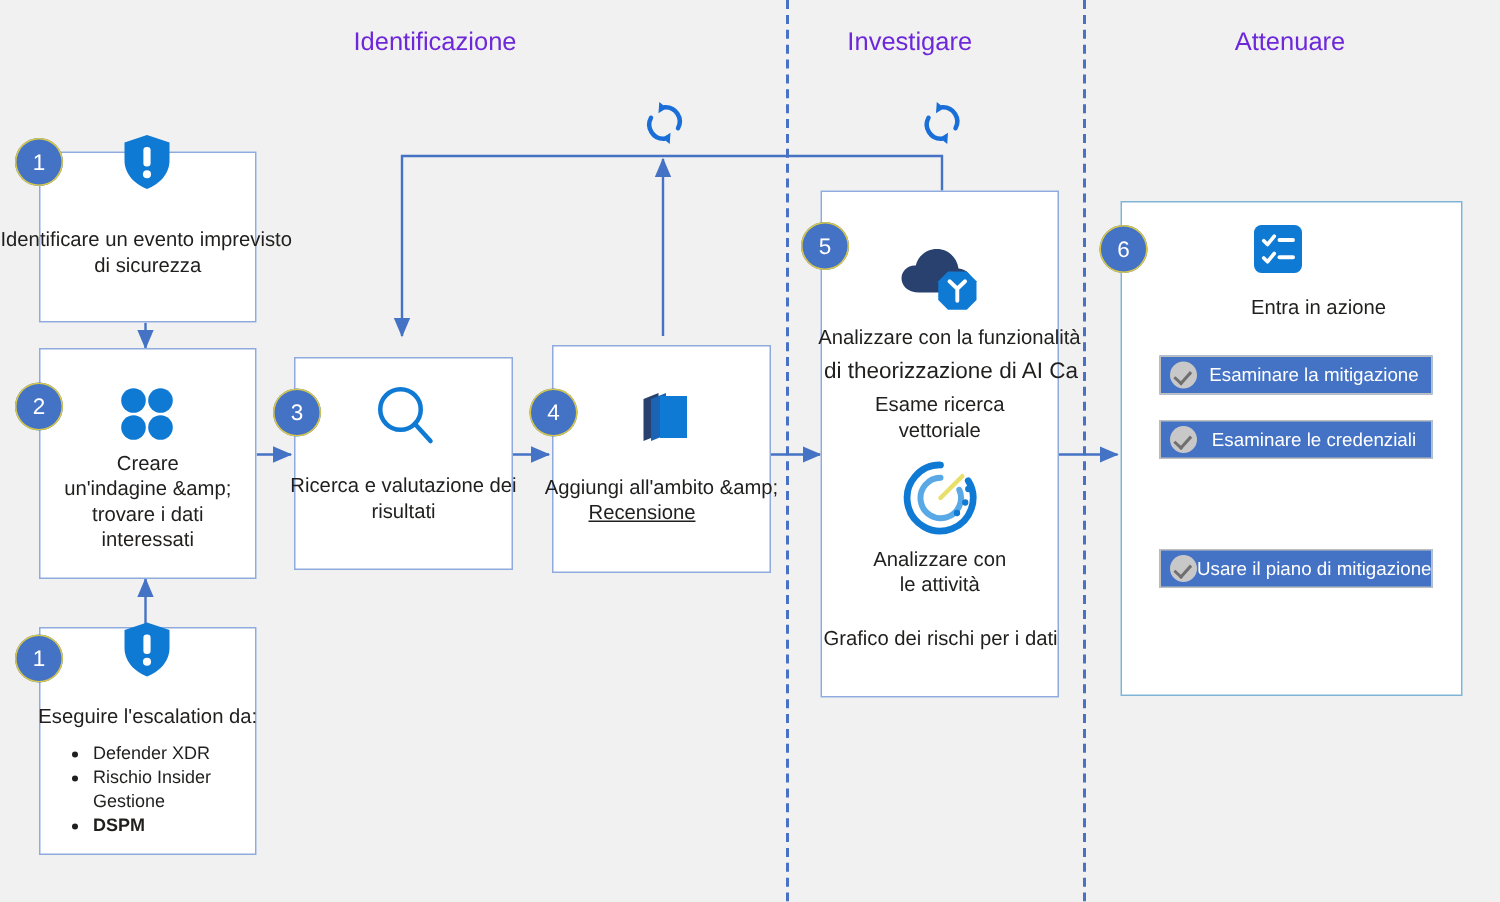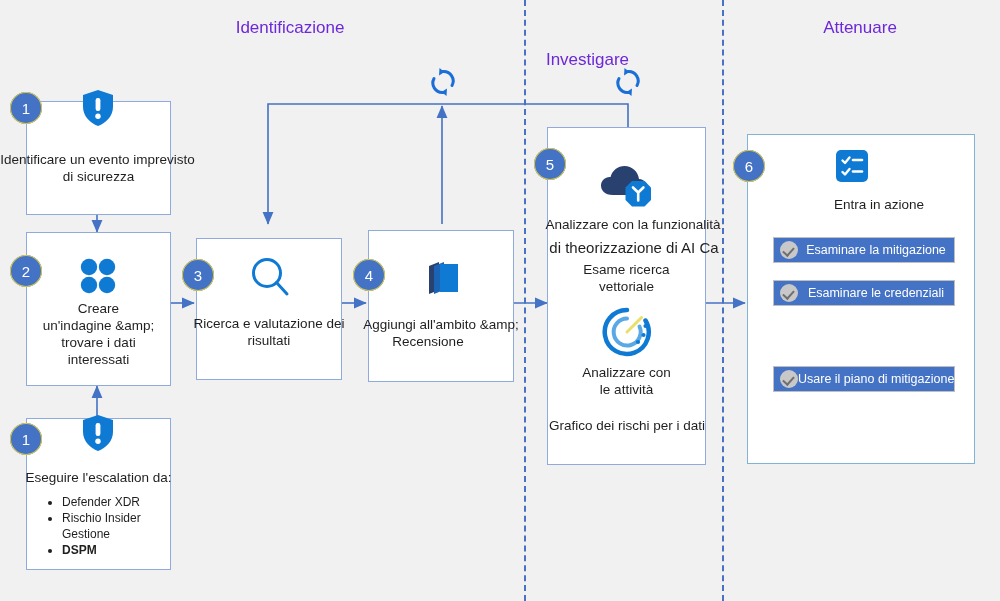--- a/index.html
+++ b/index.html
@@ -117,21 +117,21 @@
 </style>
 </head>
 <body>
 
 <div id="stage">
 
   <div class="divider" style="left:524px;"></div>
   <div class="divider" style="left:722px;"></div>
 
   <div class="phase-title" style="left:200px;top:18px;width:180px;">Identificazione</div>
-  <div class="phase-title" style="left:500px;top:18px;width:175px;margin-top:32px;">Investigare</div>
+  <div class="phase-title" style="left:519px;top:18px;width:175px;">Investigare</div>
   <div class="phase-title" style="left:770px;top:18px;width:180px;">Attenuare</div>
 
   <svg id="wires" viewBox="0 0 1000 601">
     <defs>
       <marker id="ah" markerWidth="9" markerHeight="9" refX="7.5" refY="4" orient="auto">
         <path d="M0,0.6 L8,4 L0,7.4 z" fill="#4472c4"></path>
       </marker>
     </defs>
     <g stroke="#4472c4" stroke-width="1.6" fill="none">
 
@@ -213,21 +213,21 @@
   <div class="cap" style="left:196px;top:332px;width:146px;">risultati</div>
 
   <div class="box" style="left:368px;top:230px;width:146px;height:152px;"></div>
   <div class="badge" style="left:353px;top:259px;">4</div>
   <svg class="icon" style="left:420px;top:258px;" width="44" height="42" viewBox="0 0 44 42">
     <path d="M9 8 L19 4 L19 32 L9 36 z" fill="#28416f"></path>
     <path d="M14 8 L24 4 L24 32 L14 36 z" fill="#1b64b5"></path>
     <path d="M20 6 L38 6 L38 34 L20 34 z" fill="#0f7ad4"></path>
   </svg>
   <div class="cap" style="left:356px;top:316px;width:170px;">Aggiungi all'ambito &amp;amp;</div>
-  <div class="cap" style="left:368px;top:333px;width:120px;">Recensione</div>
+  <div class="cap" style="left:368px;top:333px;width:120px;text-decoration:underline;">Recensione</div>
 
   <div class="box" style="left:547px;top:127px;width:159px;height:338px;"></div>
   <div class="badge" style="left:534px;top:148px;">5</div>
   <svg class="icon" style="left:597px;top:161px;" width="60" height="48" viewBox="0 0 60 48">
     <path d="M16 34 C7.5 34 4 29 4 24.5 C4 19.5 8.5 15.5 13.5 16 C15 9.5 21 5 27.5 5 C35 5 41 10.5 42 18 C47.5 18.5 51 22.5 51 27 C51 31 48 34 43.5 34 z" fill="#28416f"></path>
     <path d="M35 20 L47.5 20 L54 26.5 L54 39 L47.5 45.5 L35 45.5 L28.5 39 L28.5 26.5 z" fill="#0f7ad4"></path>
     <path d="M41.2 31.5 L36 26.5 M41.2 31.5 L46.4 26.5 M41.2 31.5 L41.2 39.5" stroke="#ffffff" stroke-width="2.6" fill="none" stroke-linecap="round"></path>
   </svg>
   <div class="cap" style="left:533px;top:216px;width:200px;">Analizzare con la funzionalità</div>
   <div class="cap cap-lg" style="left:529px;top:239px;width:210px;">di theorizzazione di AI Ca</div>

